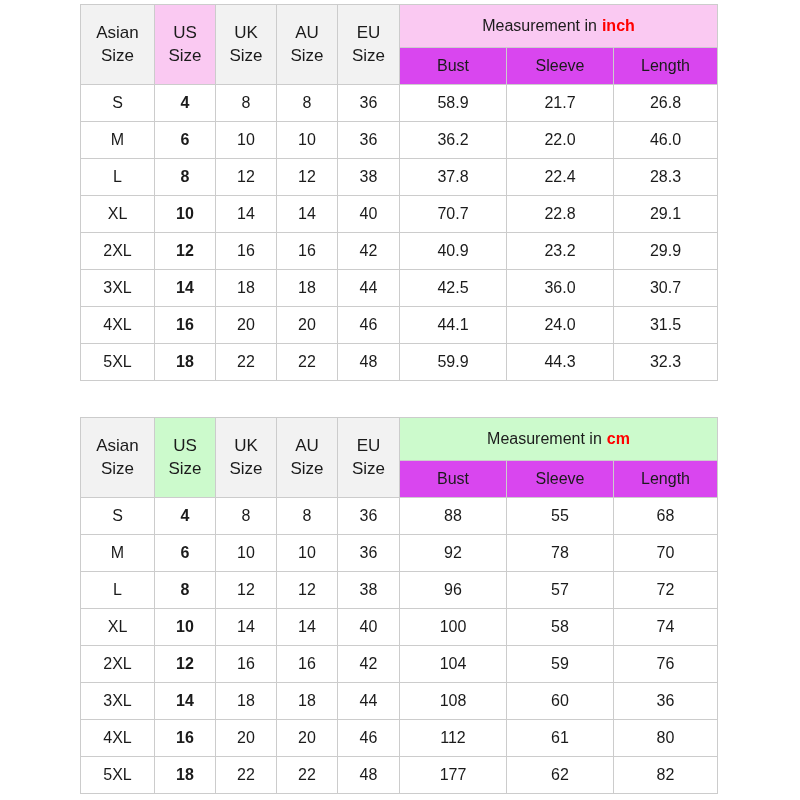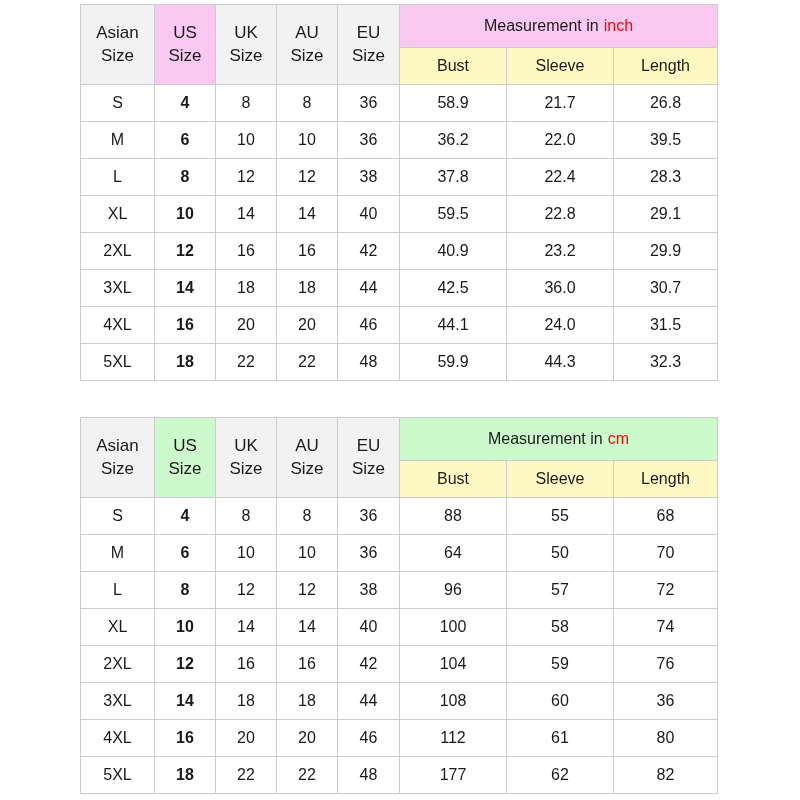--- a/index.html
+++ b/index.html
@@ -44,25 +44,25 @@
     font-weight: normal;
   }
   .inch-table th.us-head, .inch-table th.banner { background: #fac9f2; }
   .cm-table  th.us-head, .cm-table  th.banner { background: #ccfacc; }
   .size-table th.banner {
     font-size: 16px;
     height: 42px;
   }
   .size-table th.banner .unit {
     color: #ff0000;
-    font-weight: normal;
+    font-weight: bold;
     margin-left: 5px;
   }
   .size-table th.sub-head {
-    background: #fef9c3;
+    background: #d946ef;
     font-size: 16px;
     height: 36px;
   }
   .size-table td {
     font-size: 16px;
     height: 36px;
     background: #ffffff;
   }
   .size-table td.us-val {
     font-weight: bold;
@@ -116,39 +116,39 @@
         <td>26.8</td>
       </tr>
       <tr>
         <td>M</td>
         <td class="us-val">6</td>
         <td>10</td>
         <td>10</td>
         <td>36</td>
         <td>36.2</td>
         <td>22.0</td>
-        <td>39.5</td>
+        <td>46.0</td>
       </tr>
       <tr>
         <td>L</td>
         <td class="us-val">8</td>
         <td>12</td>
         <td>12</td>
         <td>38</td>
         <td>37.8</td>
         <td>22.4</td>
         <td>28.3</td>
       </tr>
       <tr>
         <td>XL</td>
         <td class="us-val">10</td>
         <td>14</td>
         <td>14</td>
         <td>40</td>
-        <td>59.5</td>
+        <td>70.7</td>
         <td>22.8</td>
         <td>29.1</td>
       </tr>
       <tr>
         <td>2XL</td>
         <td class="us-val">12</td>
         <td>16</td>
         <td>16</td>
         <td>42</td>
         <td>40.9</td>
@@ -229,22 +229,22 @@
         <td>88</td>
         <td>55</td>
         <td>68</td>
       </tr>
       <tr>
         <td>M</td>
         <td class="us-val">6</td>
         <td>10</td>
         <td>10</td>
         <td>36</td>
-        <td>64</td>
-        <td>50</td>
+        <td>92</td>
+        <td>78</td>
         <td>70</td>
       </tr>
       <tr>
         <td>L</td>
         <td class="us-val">8</td>
         <td>12</td>
         <td>12</td>
         <td>38</td>
         <td>96</td>
         <td>57</td>

